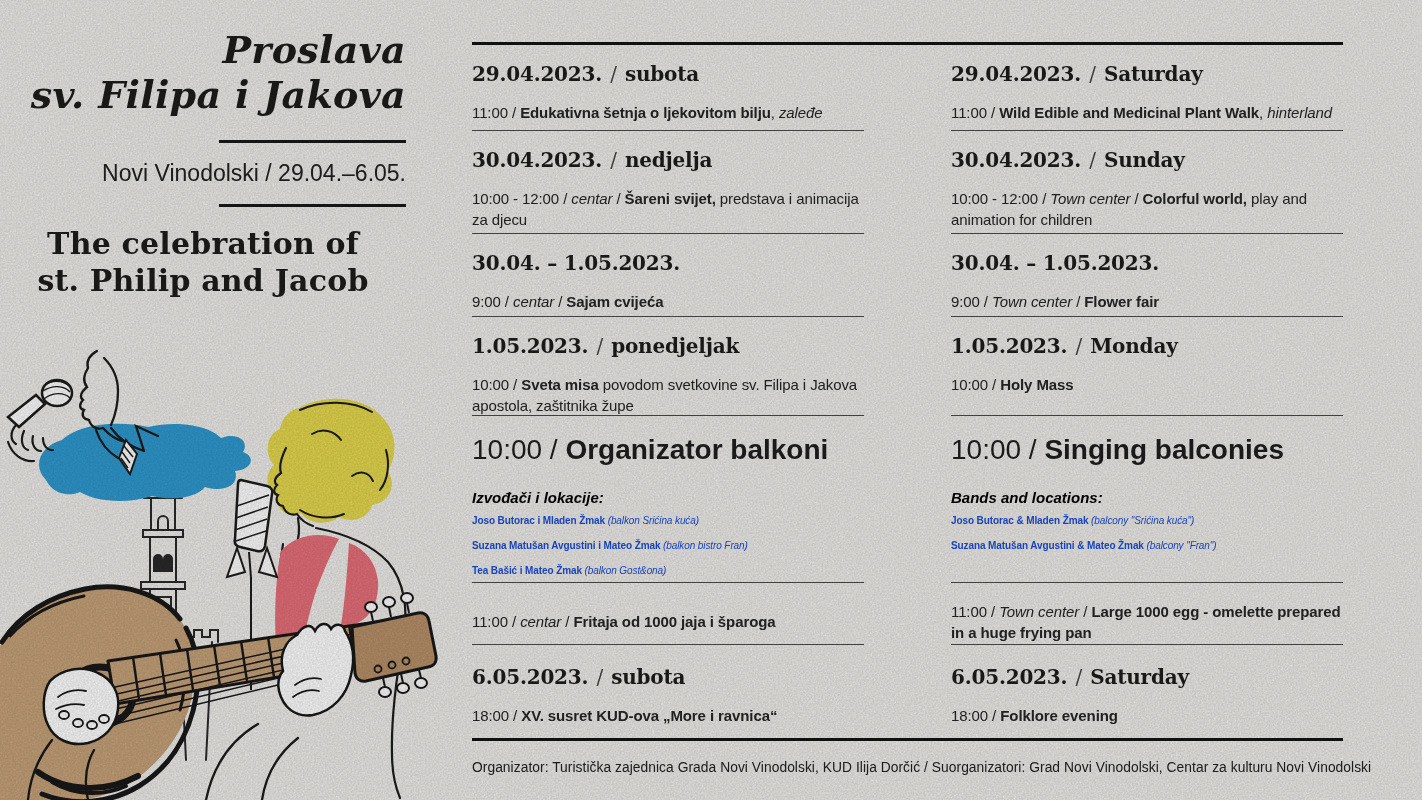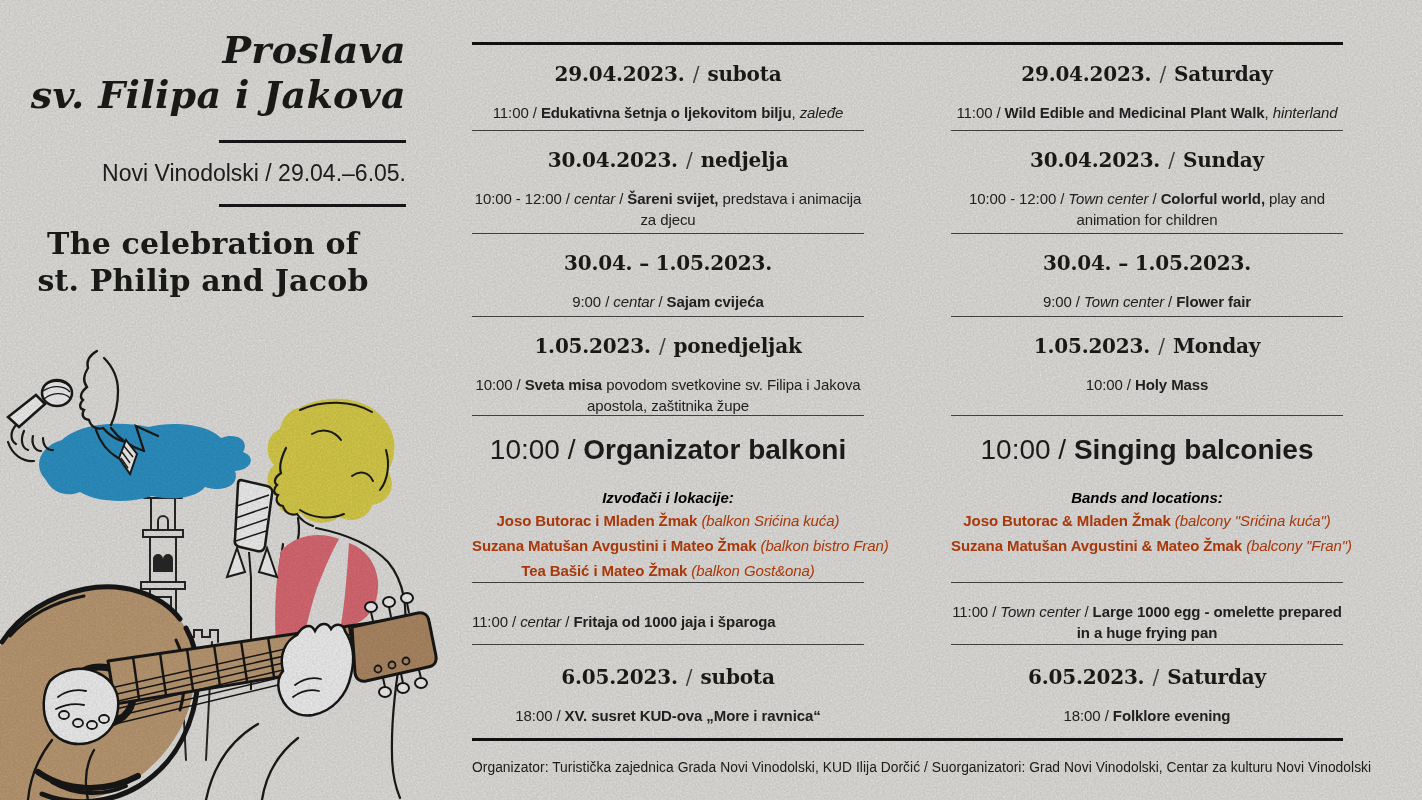--- a/index.html
+++ b/index.html
@@ -13,33 +13,33 @@
   .rule{width:187px;height:3px;background:#191919;margin:22px 0 0 auto;}
   .subtitle{font:400 23px/27px "Liberation Sans",sans-serif;margin-top:17px;color:#222;}
   .rule.r2{margin-top:17px;}
   .title-en{font:700 30px/1.23 "DejaVu Serif",serif;margin:19px 0 0;letter-spacing:0.2px;text-align:center;}
 
   
   .hline{position:absolute;left:472px;width:871px;height:3px;background:#141414;z-index:2;}
   .hline.top{top:42px;}
   .hline.bottom{top:738px;}
   .columns{position:absolute;left:472px;top:45px;width:871px;display:flex;gap:87px;z-index:2;}
-  .col{width:392px;text-align:center;}
+  .col{width:392px;}
   .row{box-sizing:border-box;border-bottom:1px solid #4a4a4a;padding-top:17px;}
   .row.last{border-bottom:none;}
   .h86{height:86px}.h103{height:103px}.h83{height:83px}.h99{height:99px}
   .h167{height:167px;padding-top:18px}.h62{height:62px;padding-top:0;display:flex;align-items:center}
   .h93{height:93px;padding-top:20px}
   .date{font-family:"DejaVu Serif",serif;font-size:20px;line-height:24px;font-weight:700;
         letter-spacing:-0.2px;white-space:nowrap;color:#1d1d1b;}
   .details{font-size:15px;line-height:21px;margin-top:16px;color:#262626;letter-spacing:-0.1px;}
   .nowrap{white-space:nowrap;}
   .bigline{font-size:28px;line-height:32px;color:#1f1f1f;}
   .performers-label{font:italic 700 15px/20px "Liberation Sans",sans-serif;margin-top:22px;color:#000000;}
-  .performer{font-size:15px;line-height:25px;white-space:nowrap;color:#c2410c;letter-spacing:-0.1px;}
+  .performer{font-size:10px;line-height:25px;white-space:nowrap;color:#1d4ed8;letter-spacing:-0.1px;}
   .performer:first-of-type{margin-top:5px;}
   .run-bd{font-weight:700;}
   .run-i{font-style:italic;}
   .run-sl{font-weight:400;color:#454545;padding:0 2px;}
   .run-b{font-weight:700;}
 
   .footer{position:absolute;left:472px;top:759px;width:880px;z-index:2;
           font-size:13.8px;line-height:18px;color:#222;white-space:nowrap;letter-spacing:0.05px;}
 
   

